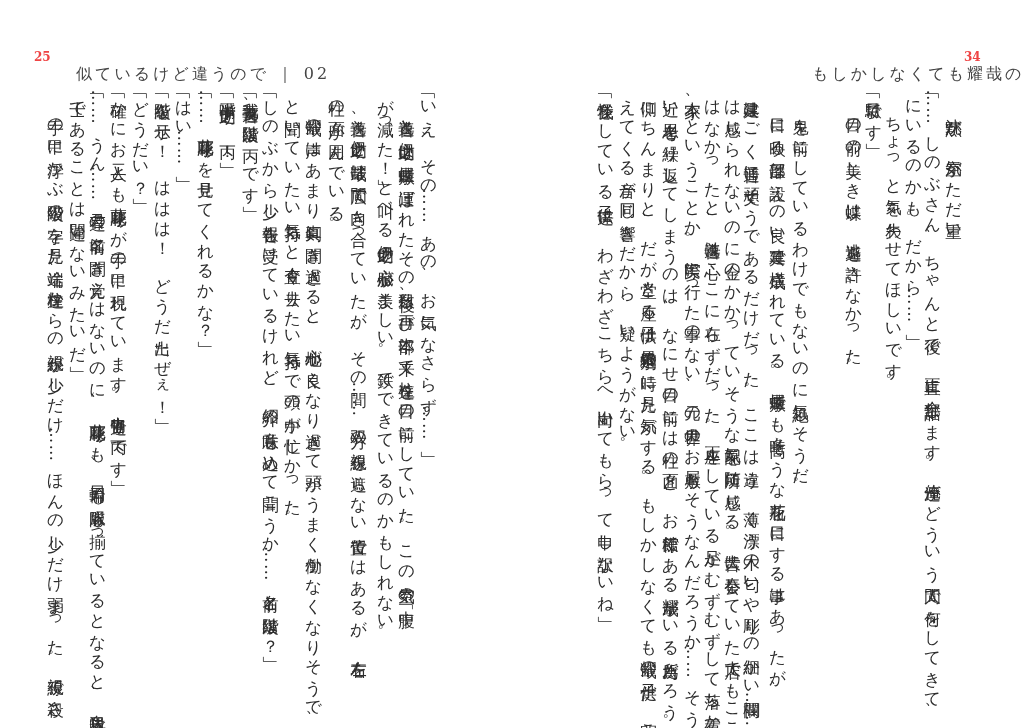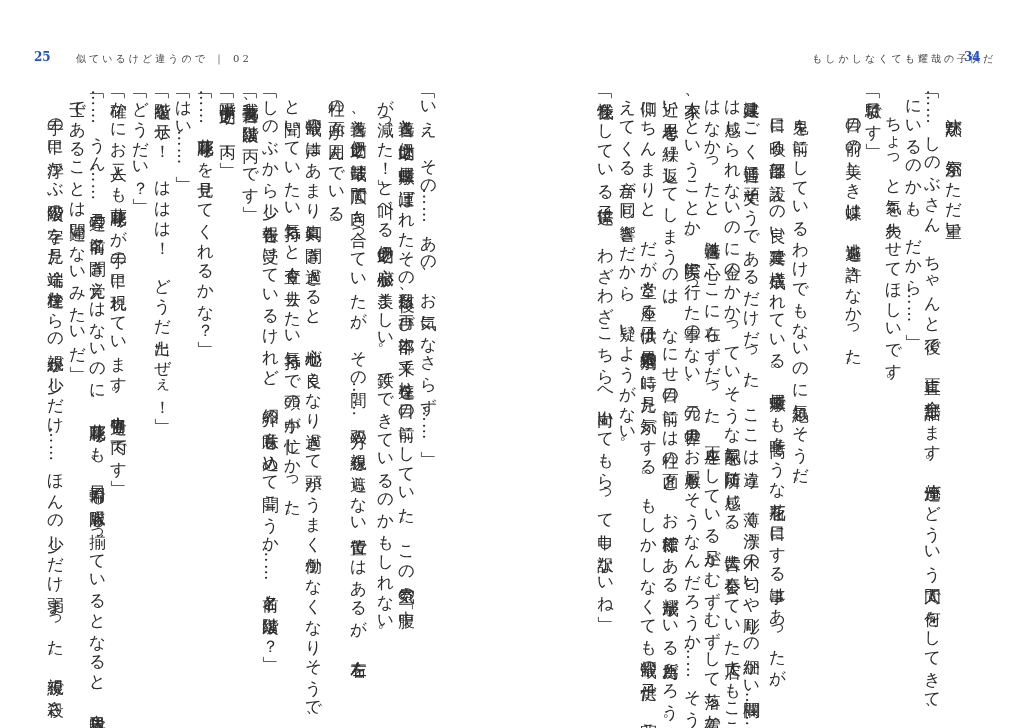--- a/index.html
+++ b/index.html
@@ -1,22 +1,22 @@
 <!DOCTYPE html>
 <html><head>
 <meta charset="utf-8">
 <style>
   html, body { margin:0; padding:0; background:#ffffff; }
   body { width:1024px; height:728px; position:relative; overflow:hidden;
          font-family:"DejaVu Serif","Liberation Serif",serif; color:#2a2a2a; }
   .page { position:absolute; top:0; height:728px; }
   .page-left { left:0; width:512px; }
   .page-right { left:512px; width:512px; }
-  .header { position:absolute; top:52px; font-size:10px; letter-spacing:3px; color:#444; white-space:nowrap; }
-  .pnum { position:absolute; top:50px; font-size:12px; font-weight:bold; color:#1d4ed8; }
+  .header { position:absolute; top:64px; font-size:16px; letter-spacing:3px; color:#444; white-space:nowrap; }
+  .pnum { position:absolute; top:50px; font-size:12px; font-weight:bold; color:#ef4444; }
   .col { position:absolute; top:88px; width:20px; writing-mode:vertical-rl;
          font-size:16.5px; line-height:20px; letter-spacing:1.4px; white-space:nowrap; color:#2d2d2d; }
 </style>
 </head>
 <body>
 
 <div class="page page-left">
   <span class="pnum" style="left:34px;">25</span>
   <span class="header" style="left:76px;">似ているけど違うので ｜ 02</span>
 

